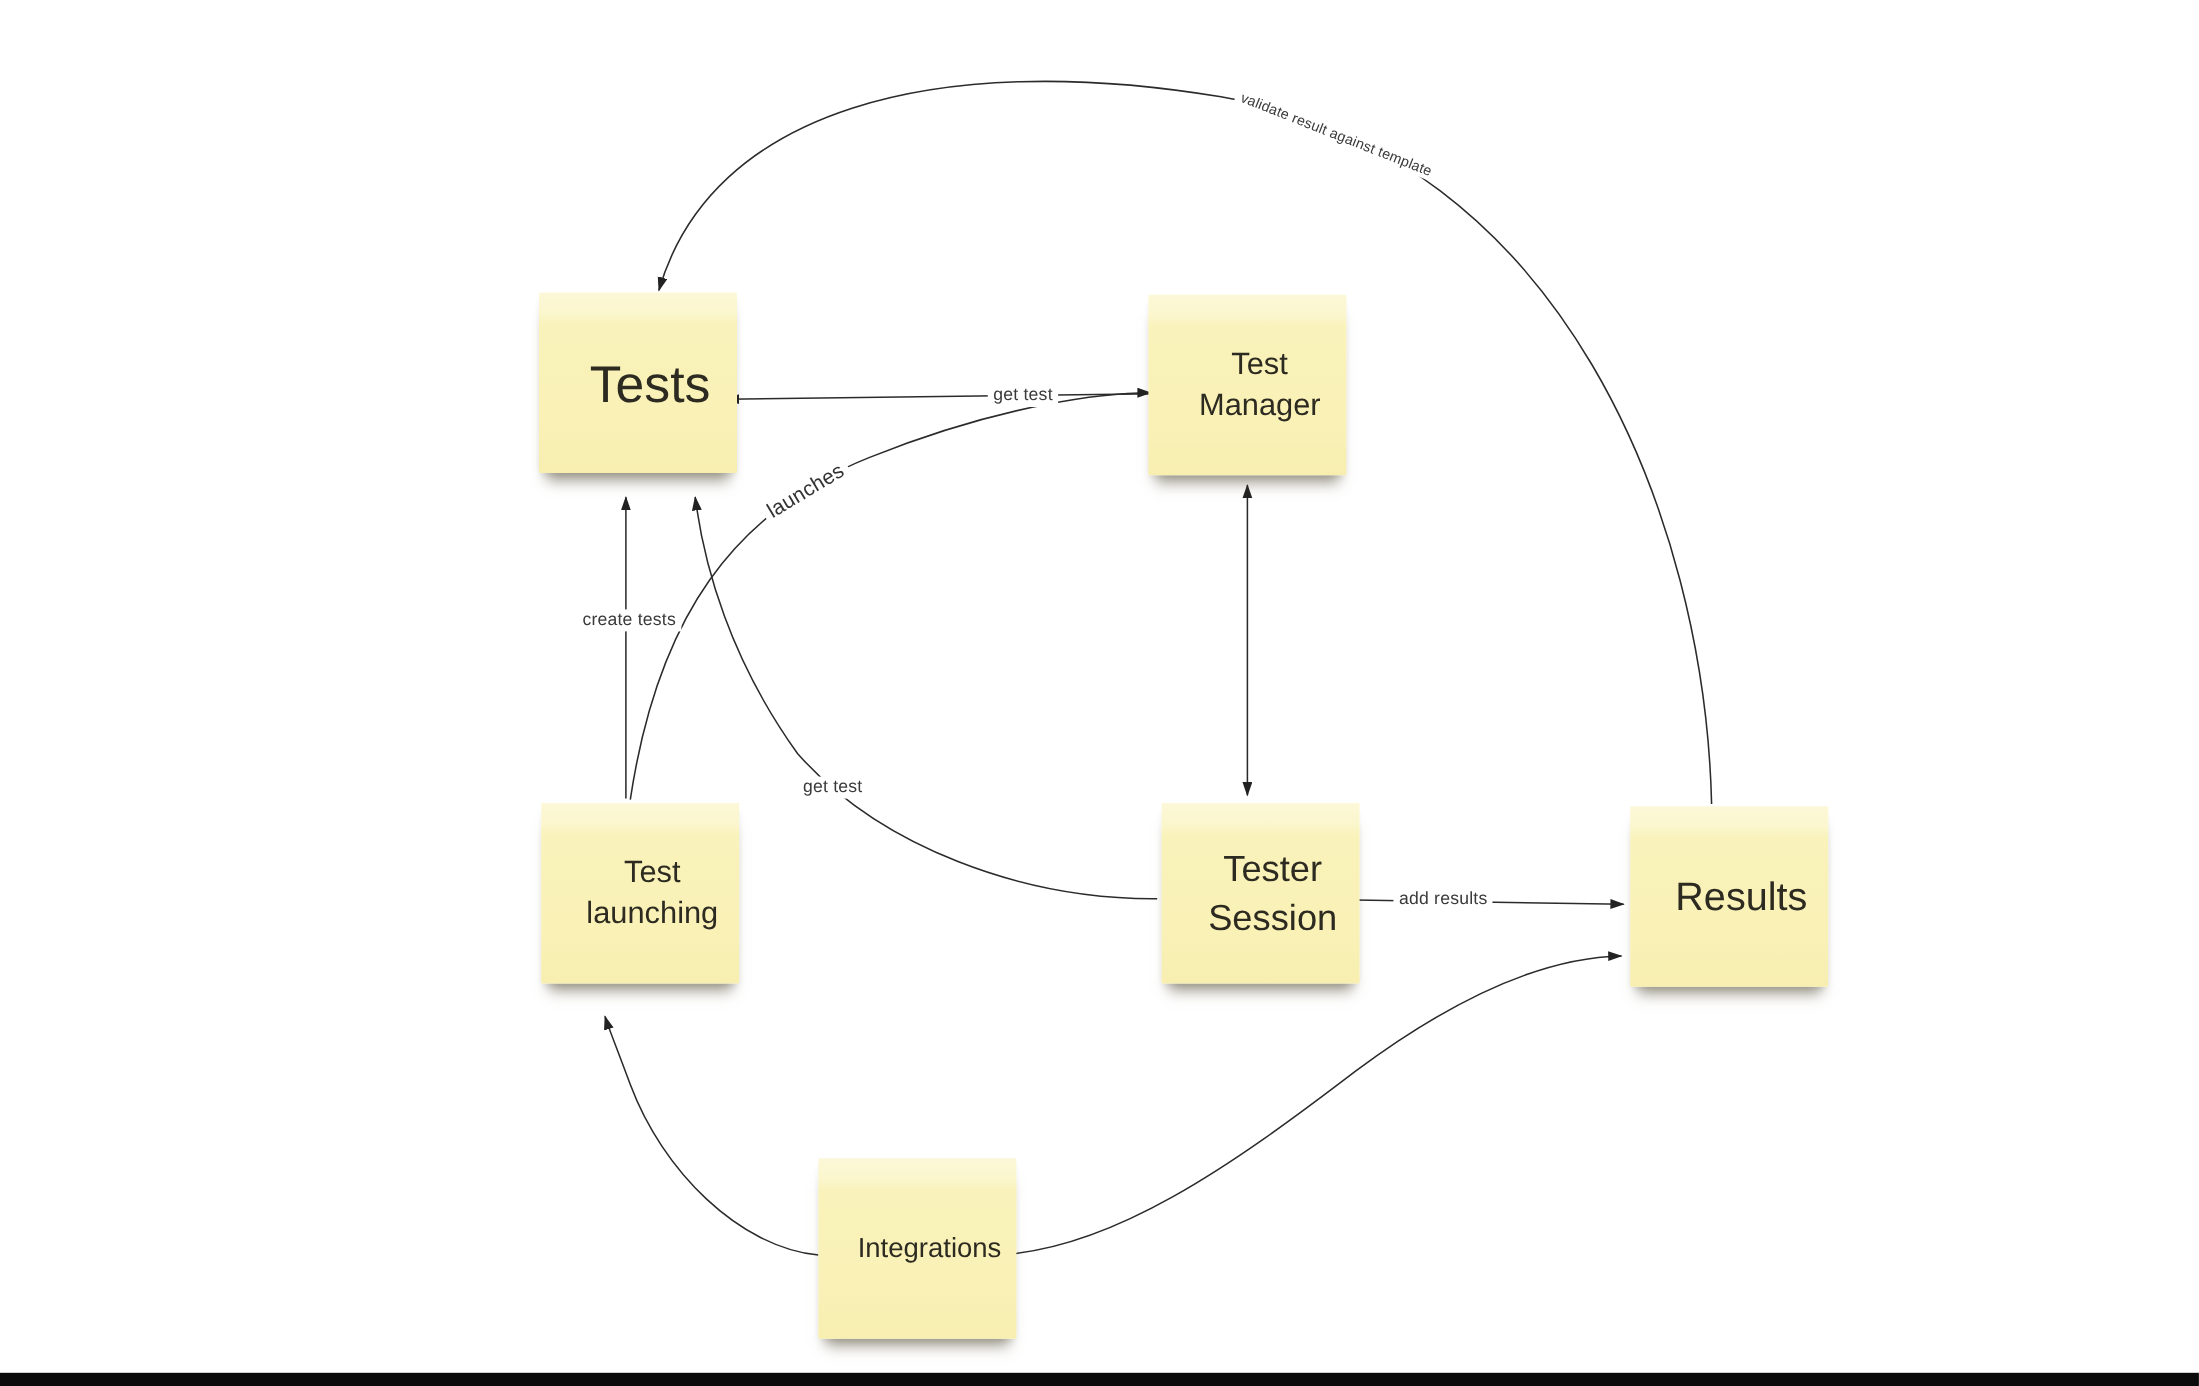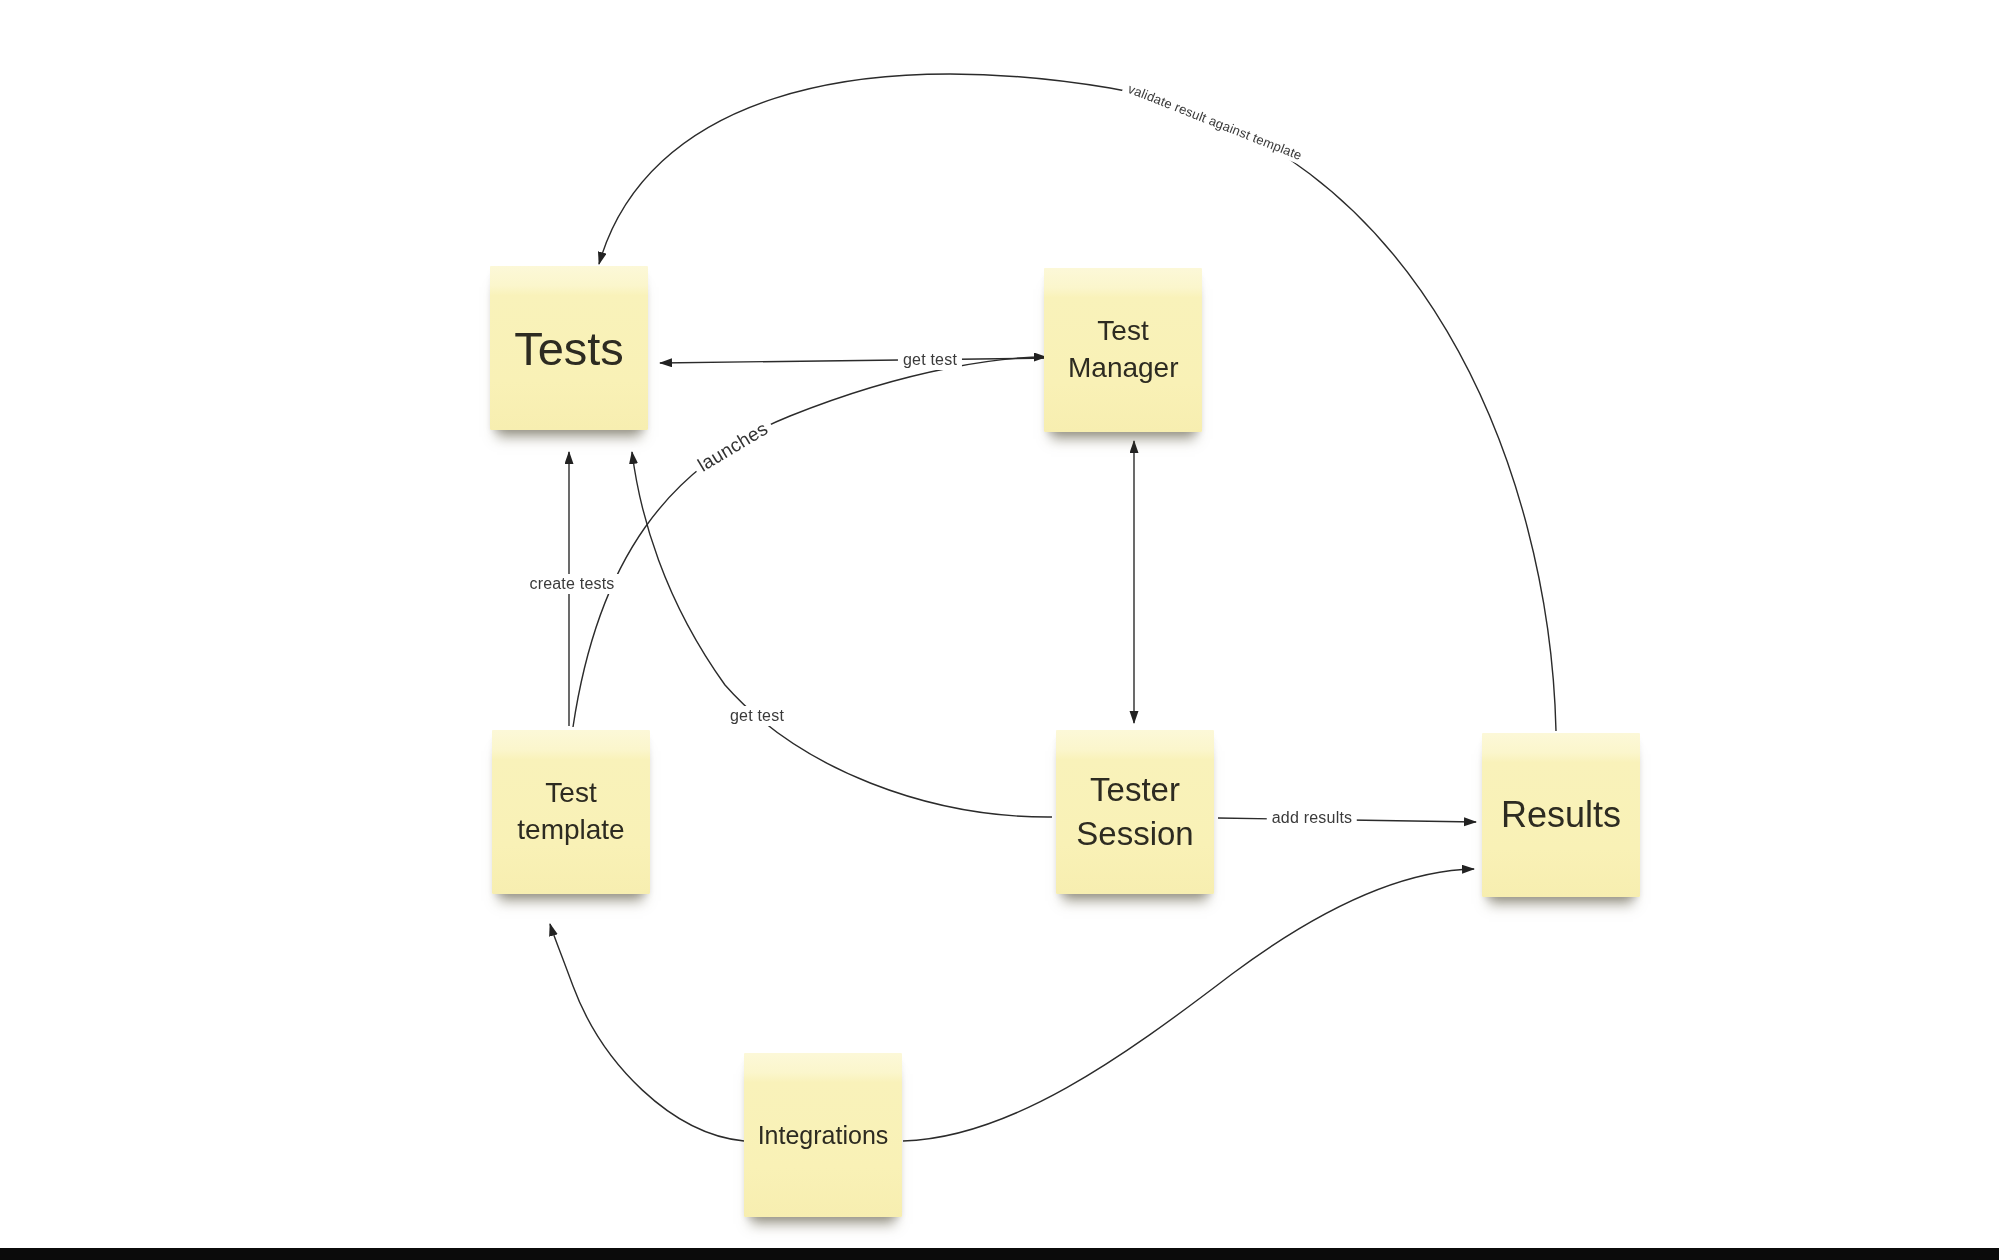--- a/index.html
+++ b/index.html
@@ -14,20 +14,21 @@
 
   
   .note{
     position:absolute;
     width:158px;height:164px;
     background:linear-gradient(180deg,#fcf8d8 0%,#fbf6cc 12%,#f9f2ba 18%,#f9f1b6 70%,#f7eeb0 100%);
     box-shadow:0 14px 12px -7px rgba(85,80,55,.55), 0 4px 7px -3px rgba(0,0,0,.15);
     display:flex;align-items:center;justify-content:center;
     text-align:center;
     border-radius:1px;
+    padding-left:22px;
   }
   .note .note-label{
     color:#2d2b21;
     padding:0 6px;
     line-height:1.32;
   }
   #note-tests        {left:490px;top:266px;}
   #note-tests .note-label{font-size:47px;line-height:1;}
   #note-test-manager {left:1044px;top:268px;}
   #note-test-manager .note-label{font-size:28px;width:110px;}
@@ -55,21 +56,21 @@
     left:1215px;top:122px;
     transform:translate(-50%,-50%) rotate(21.5deg);
     font-size:13px;
   }
   #label-get-test-manager{left:930px;top:360px;}
   #label-launches{
     left:733px;top:447px;
     transform:translate(-50%,-50%) rotate(-31deg);
     font-size:19px;color:#333;
   }
-  #label-create-tests{left:572px;top:584px;}
+  #label-create-tests{left:572px;top:564px;}
   #label-get-test-session{left:757px;top:716px;}
   #label-add-results{left:1312px;top:818px;text-align:center;}
 
   
   #bottom-bar{
     position:absolute;left:0;bottom:0;
     width:100%;height:12px;
     background:#0b0b0b;
   }
 </style>
@@ -109,21 +110,21 @@
     </g>
   </svg>
 
   <div class="note" id="note-tests">
     <span class="note-label">Tests</span>
   </div>
   <div class="note" id="note-test-manager">
     <span class="note-label">Test Manager</span>
   </div>
   <div class="note" id="note-test-launching">
-    <span class="note-label">Test template</span>
+    <span class="note-label">Test launching</span>
   </div>
   <div class="note" id="note-results">
     <span class="note-label">Results</span>
   </div>
   <div class="note" id="note-tester-session">
     <span class="note-label">Tester Session</span>
   </div>
   <div class="note" id="note-integrations">
     <span class="note-label">Integrations</span>
   </div>

